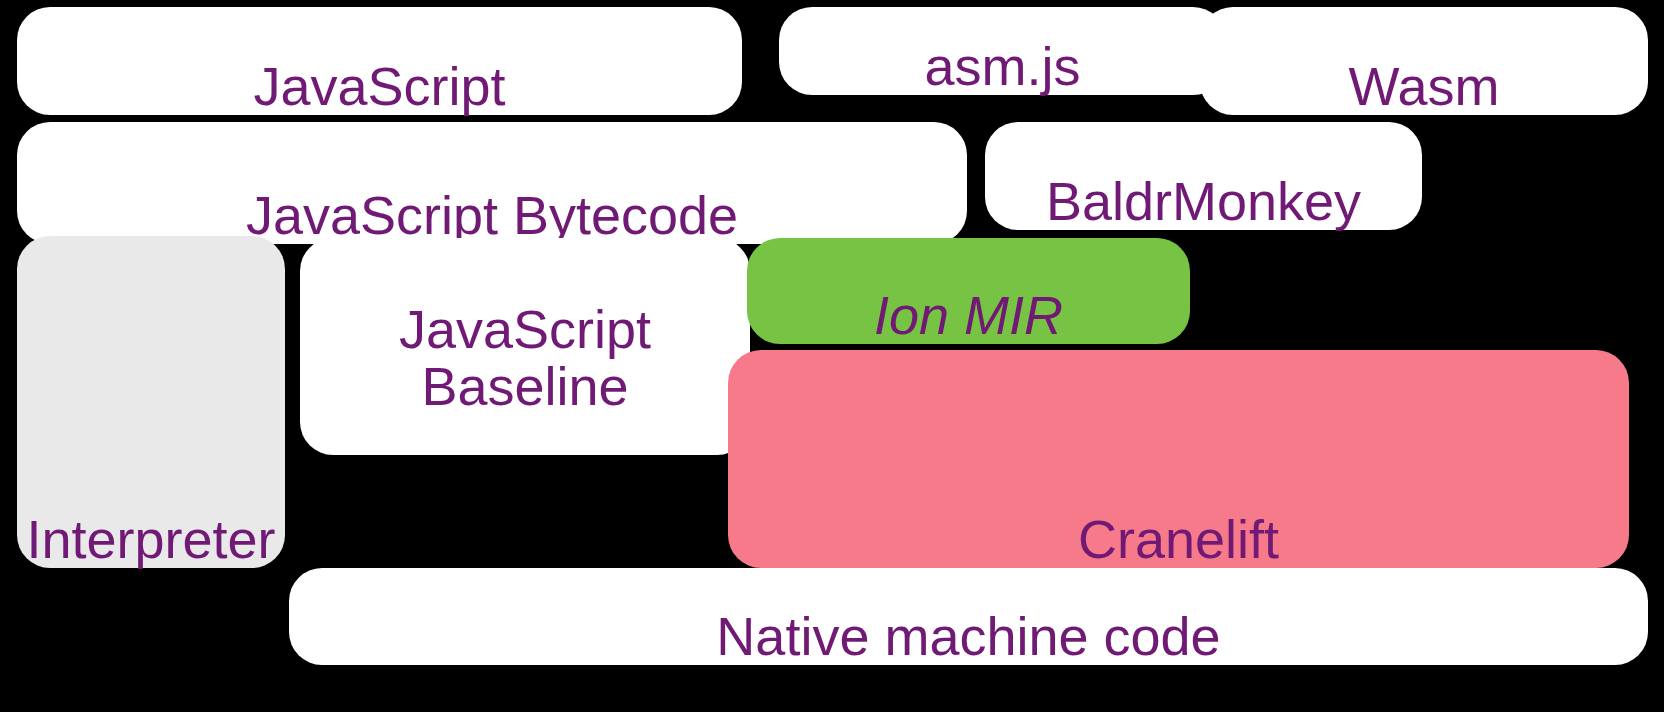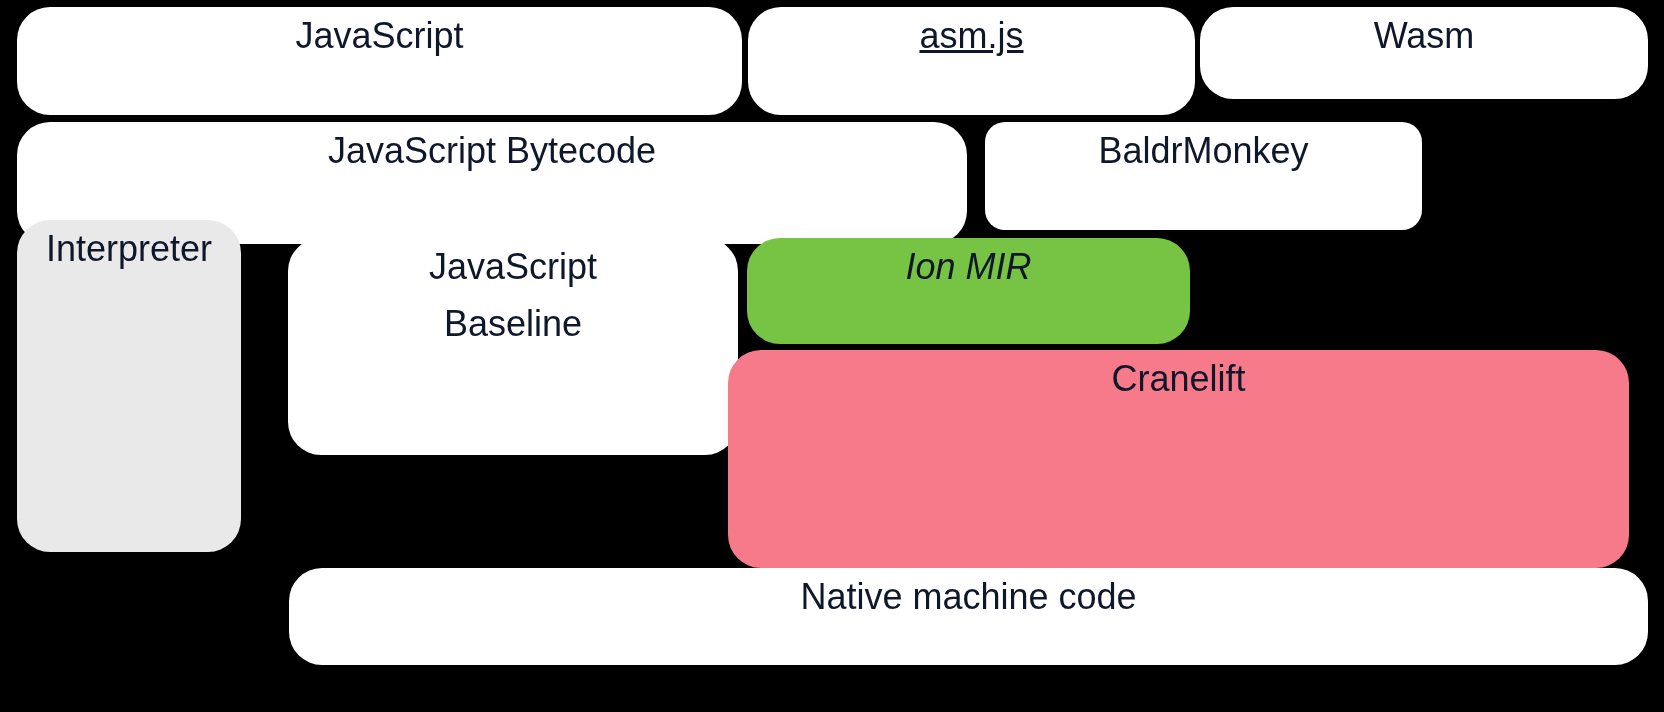--- a/index.html
+++ b/index.html
@@ -13,39 +13,39 @@
     height: 712px;
     background: #000;
     overflow: hidden;
     font-family: "Liberation Sans", "DejaVu Sans", sans-serif;
   }
   .box {
     position: absolute;
     border-radius: 33px;
     background: #fff;
     display: flex;
-    align-items: flex-start;
+    align-items: flex-end;
     justify-content: center;
     text-align: center;
-    color: #0f172a;
-    font-size: 36px;
+    color: #701a75;
+    font-size: 54px;
     line-height: 57px;
     font-weight: 400;
     box-sizing: border-box;
   }
   .label { display: block; }
 
   
   .b-javascript          { left: 17px;   top: 7px;   width: 725px;  height: 108px; }
-  .b-asmjs               { left: 748px;  top: 7px;   width: 447px;  height: 108px; text-decoration: underline; }
-  .b-wasm                { left: 1200px; top: 7px;   width: 448px;  height: 92px; }
+  .b-asmjs               { left: 779px;  top: 7px;   width: 447px;  height: 88px; }
+  .b-wasm                { left: 1200px; top: 7px;   width: 448px;  height: 108px; }
   .b-javascript-bytecode { left: 17px;   top: 122px; width: 950px;  height: 122px; }
   .b-baldrmonkey         { left: 985px;  top: 122px; width: 437px;  height: 108px; }
-  .b-interpreter         { left: 17px;   top: 220px; width: 224px;  height: 332px; }
-  .b-javascript-baseline { left: 288px;  top: 238px; width: 450px;  height: 217px; padding-bottom: 28px; }
+  .b-interpreter         { left: 17px;   top: 236px; width: 268px;  height: 332px; }
+  .b-javascript-baseline { left: 300px;  top: 238px; width: 450px;  height: 217px; padding-bottom: 40px; }
   .b-javascript-baseline .label { max-width: 300px; }
   .b-ion-mir             { left: 747px;  top: 238px; width: 443px;  height: 106px; font-style: italic; }
   .b-cranelift           { left: 728px;  top: 350px; width: 901px;  height: 218px; }
   .b-macro-assembler     { left: 292px;  top: 462px; width: 450px;  height: 110px; }
   .b-native-machine-code { left: 289px;  top: 568px; width: 1359px; height: 97px; }
 </style>
 </head>
 <body>
 
 <div class="stage" style="background: rgb(0, 0, 0);">
@@ -59,21 +59,21 @@
   </div>
 
   <div class="box b-wasm" style="background: rgb(255, 255, 255);">
     <span class="label">Wasm</span>
   </div>
 
   <div class="box b-javascript-bytecode" style="background: rgb(255, 255, 255);">
     <span class="label">JavaScript Bytecode</span>
   </div>
 
-  <div class="box b-baldrmonkey" style="background: rgb(255, 255, 255); border-radius: 20px;">
+  <div class="box b-baldrmonkey" style="background: rgb(255, 255, 255);">
     <span class="label">BaldrMonkey</span>
   </div>
 
   <div class="box b-interpreter" style="background: rgb(233, 233, 233);">
     <span class="label">Interpreter</span>
   </div>
 
   <div class="box b-javascript-baseline" style="background: rgb(255, 255, 255);">
     <span class="label">JavaScript Baseline</span>
   </div>

